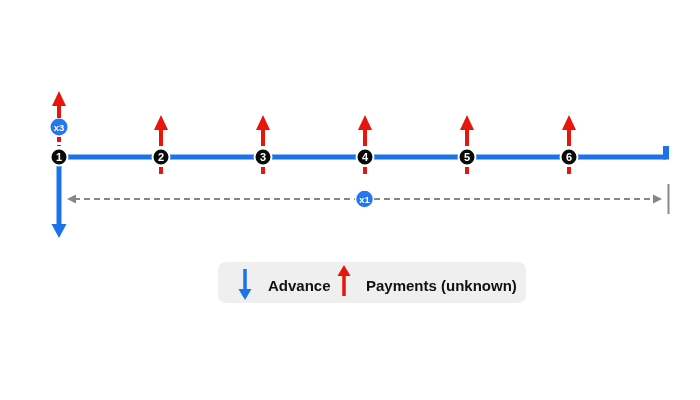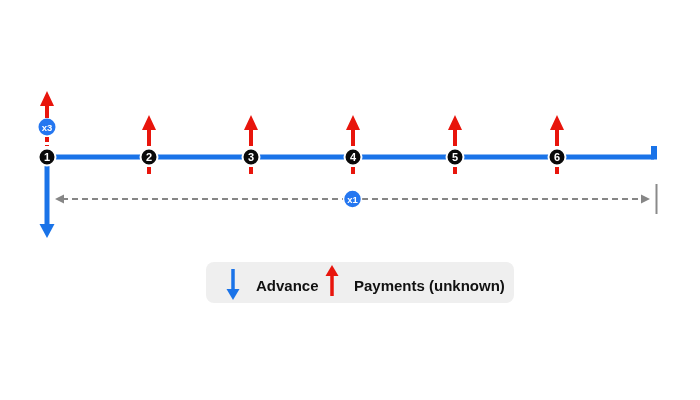--- a/index.html
+++ b/index.html
@@ -1,21 +1,21 @@
 <!DOCTYPE html>
 <html><head>
 <meta charset="utf-8">
 <style>
   html, body {
     margin: 0; padding: 0;
     width: 700px; height: 400px;
     background: #ffffff;
     overflow: hidden;
   }
-  .canvas-wrap { position: relative; width: 652px; height: 400px; }
+  .canvas-wrap { position: relative; width: 652px; height: 400px; margin-left: 12px; }
   svg text { font-family: "Liberation Sans", sans-serif; }
   .node-label  { font-weight: bold; font-size: 11px; fill: #ffffff; text-anchor: middle; }
   .badge-label { font-weight: bold; font-size: 9.5px; fill: #ffffff; text-anchor: middle; }
   .legend-label { font-weight: bold; font-size: 15px; fill: #111111; }
 </style>
 </head>
 <body>
 
 <div class="canvas-wrap">
 <svg width="700" height="400" viewBox="0 0 700 400" xmlns="http://www.w3.org/2000/svg">

